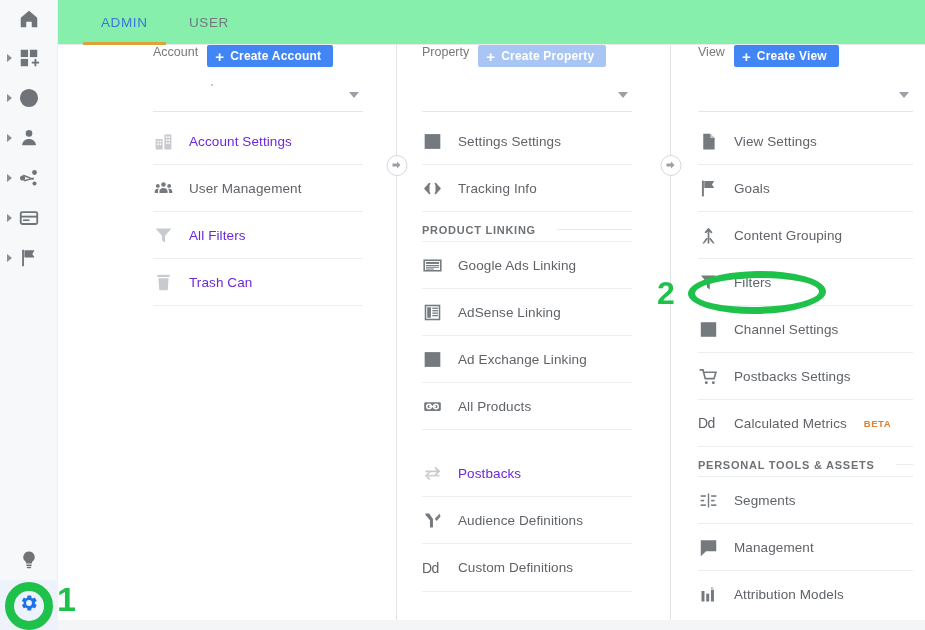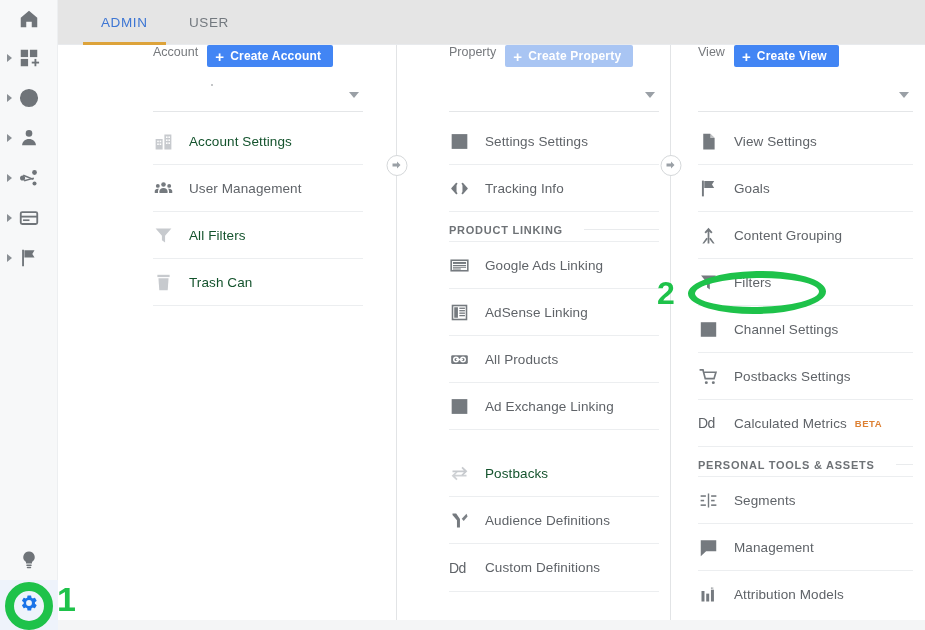--- a/index.html
+++ b/index.html
@@ -44,41 +44,41 @@
   }
   #anno1-num {
     position: absolute; left: 57px; top: 580px;
     font-size: 34px; font-weight: bold; color: #1ec24a;
     font-family: "Liberation Sans", sans-serif; z-index: 41;
   }
 
   
   #tabbar {
     position: absolute; left: 58px; top: 0; right: 0; height: 45px;
-    background: #e5e5e5; border-bottom: 1px solid #e8eaed;
+    background: #86efac; border-bottom: 1px solid #e8eaed;
   }
   .tab {
     position: absolute; top: 0; height: 45px;
     display: flex; align-items: center; justify-content: center;
     font-size: 13.5px; letter-spacing: .6px; color: #73797f;
     padding: 0 18px; cursor: pointer;
   }
   .tab.active { color: #3d76d4; }
   .tab.active::after {
     content: ""; position: absolute; left: 0; right: 0; bottom: 0;
     height: 3px; background: #dda33a;
   }
   #tab-admin { left: 25px; }
   #tab-user  { left: 113px; }
 
   
   #columns { position: absolute; left: 58px; top: 45px; right: 0; bottom: 10px; }
   .col { position: absolute; top: 0; }
   #col-account  { left: 95px;  width: 210px; }
-  #col-property { left: 391px; width: 210px; }
+  #col-property { left: 364px; width: 210px; }
   #col-view     { left: 640px; width: 215px; }
 
   .col-head { height: 35px; display: flex; }
   .col-head-label { font-size: 12.5px; color: #76797d; margin-right: 9px; }
   .create-btn {
     display: inline-flex; align-items: center; gap: 6px;
     height: 22px; padding: 0 12px 0 8px; border-radius: 2px;
     background: #4285f4; color: #fff; font-size: 12px; font-weight: bold;
     letter-spacing: .2px; cursor: pointer; border: none; white-space: nowrap;
   }
@@ -103,32 +103,32 @@
   .row {
     position: relative; height: 47px; display: flex; align-items: center;
     border-bottom: 1px solid #eceef0; cursor: pointer;
   }
   .row .ricon {
     width: 36px; min-width: 36px; display: flex; align-items: center; justify-content: flex-start;
   }
   .row .ricon svg { width: 21px; height: 21px; fill: #757a7f; }
   .row.dim .ricon svg { fill: #c7cace; }
   .row .rlabel { font-size: 13.5px; color: #5f6368; letter-spacing: .1px; }
-  .row.dim .rlabel { color: #14532d; }
+  .row.dim .rlabel { color: #6d28d9; }
   .row.nobar { border-bottom: none; }
 
   .section-head {
     display: flex; align-items: center; gap: 21px;
     height: 30px; font-size: 11px; font-weight: bold; letter-spacing: .75px;
     color: #6e7276; border-bottom: 1px solid #eceef0; padding-top: 6px;
   }
   .section-head .line { flex: 1; height: 1px; background: #e9ebed; }
   .beta {
     font-size: 9.5px; color: #dd8033; font-weight: bold;
-    letter-spacing: .5px; margin-left: 8px; vertical-align: 1px;
+    letter-spacing: .5px; margin-left: 17px; vertical-align: 1px;
   }
   .dd-glyph { font-size: 14px; font-weight: normal; color: #5f6368; letter-spacing: -.5px; }
   .spacer { height: 20px; }
 
   
   .divider { position: absolute; top: 0; bottom: 0; width: 1px; background: #e2e4e6; }
   #div1 { left: 338px; }
   #div2 { left: 612px; }
   .div-btn {
     position: absolute; left: 50%; top: 110px; transform: translateX(-50%);
@@ -409,38 +409,38 @@
               <rect x="11.8" y="9.2" width="6.4" height="1.5"></rect>
             <rect x="11.8" y="12" width="6.4" height="1.5"></rect>
               <rect x="11.8" y="14.8" width="6.4" height="1.5"></rect>
           </svg>
         </span>
         <span class="rlabel">AdSense Linking</span>
       </div>
 
       <div class="row">
         <span class="ricon">
+          <svg viewBox="0 0 24 24" fill="none" stroke="#757a7f" stroke-width="1.9">
+            <rect x="4" y="4.5" width="16" height="15"></rect>
+              <path d="M4 9h16M13 9v10.5"></path>
+          </svg>
+        </span>
+        <span class="rlabel">Ad Exchange Linking</span>
+      </div>
+
+      <div class="row">
+        <span class="ricon">
           <svg viewBox="0 0 24 24">
             <rect x="2.5" y="7" width="19" height="10" rx="1.5"></rect>
             <path d="M8 12h8" stroke="#fff" stroke-width="1.7"></path>
             <circle cx="8" cy="12" r="2.6" fill="none" stroke="#fff" stroke-width="1.7"></circle>
             <circle cx="16" cy="12" r="2.6" fill="none" stroke="#fff" stroke-width="1.7"></circle>
           </svg>
         </span>
         <span class="rlabel">All Products</span>
-      </div>
-
-      <div class="row">
-        <span class="ricon">
-          <svg viewBox="0 0 24 24" fill="none" stroke="#757a7f" stroke-width="1.9">
-            <rect x="4" y="4.5" width="16" height="15"></rect>
-              <path d="M4 9h16M13 9v10.5"></path>
-          </svg>
-        </span>
-        <span class="rlabel">Ad Exchange Linking</span>
       </div>
 
       <div class="spacer"></div>
 
       <div class="row dim">
         <span class="ricon">
           <svg viewBox="0 0 24 24">
             <path d="M4 8.5h13l-2.8-2.8 1.4-1.4L21 9.5l-5.4 5.2-1.4-1.4 2.8-2.8H4z"></path>
             <path d="M20 15.5H7l2.8 2.8-1.4 1.4L3 14.5l5.4-5.2 1.4 1.4L7 13.5h13z" opacity=".85"></path>
           </svg>

